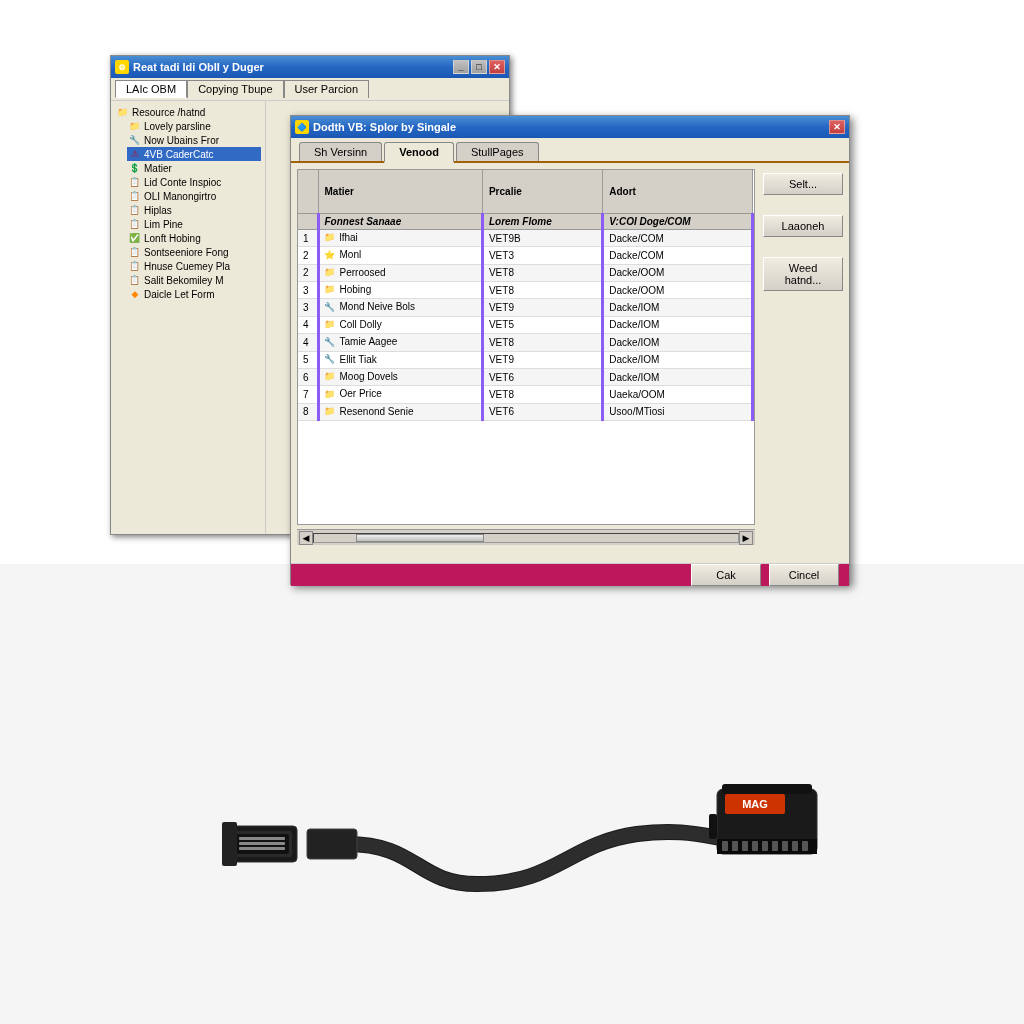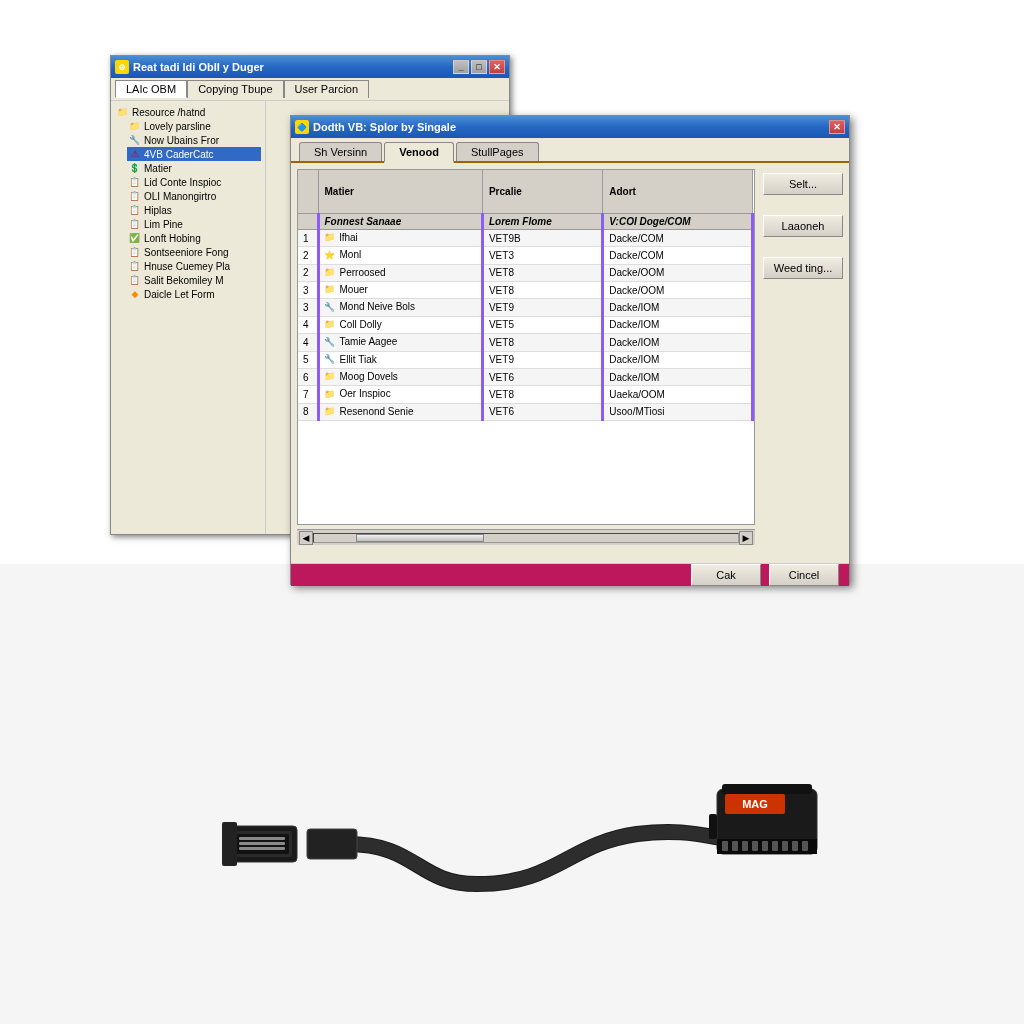--- a/index.html
+++ b/index.html
@@ -455,21 +455,21 @@
                 <td>Dacke/COM</td>
               </tr>
               <tr>
                 <td>2</td>
                 <td><span class="cell-icon">📁</span><span>Perroosed</span></td>
                 <td>VET8</td>
                 <td>Dacke/OOM</td>
               </tr>
               <tr>
                 <td>3</td>
-                <td><span class="cell-icon">📁</span><span>Mouer</span></td>
+                <td><span class="cell-icon">📁</span><span>Hobing</span></td>
                 <td>VET8</td>
                 <td>Dacke/OOM</td>
               </tr>
               <tr>
                 <td>3</td>
                 <td><span class="cell-icon">🔧</span><span>Mond Neive Bols</span></td>
                 <td>VET9</td>
                 <td>Dacke/IOM</td>
               </tr>
               <tr>
@@ -491,21 +491,21 @@
                 <td>Dacke/IOM</td>
               </tr>
               <tr>
                 <td>6</td>
                 <td><span class="cell-icon">📁</span><span>Moog Dovels</span></td>
                 <td>VET6</td>
                 <td>Dacke/IOM</td>
               </tr>
               <tr>
                 <td>7</td>
-                <td><span class="cell-icon">📁</span><span>Oer Inspioc</span></td>
+                <td><span class="cell-icon">📁</span><span>Oer Price</span></td>
                 <td>VET8</td>
                 <td>Uaeka/OOM</td>
               </tr>
               <tr>
                 <td>8</td>
                 <td><span class="cell-icon">📁</span><span>Resenond Senie</span></td>
                 <td>VET6</td>
                 <td>Usoo/MTiosi</td>
               </tr>
             </tbody>
@@ -517,21 +517,21 @@
           <div class="scroll-track">
             <div class="scroll-thumb"></div>
           </div>
           <div style="width:14px; height:14px; background:#d4d0c8; border:1px solid #888; display:flex; align-items:center; justify-content:center; font-size:9px; cursor:pointer;">▶</div>
         </div>
       </div>
 
       <div class="right-btns">
         <button class="xp-btn">Selt...</button>
         <button class="xp-btn">Laaoneh</button>
-        <button class="xp-btn">Weed ting...</button>
+        <button class="xp-btn">Weed hatnd...</button>
       </div>
     </div>
 
     <div class="bottom-btns">
       <button class="xp-btn">Cak</button>
       <button class="xp-btn">Cincel</button>
     </div>
   </div>
 </div>
 

